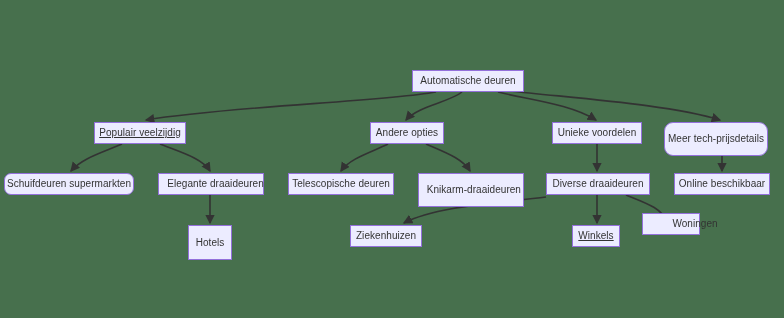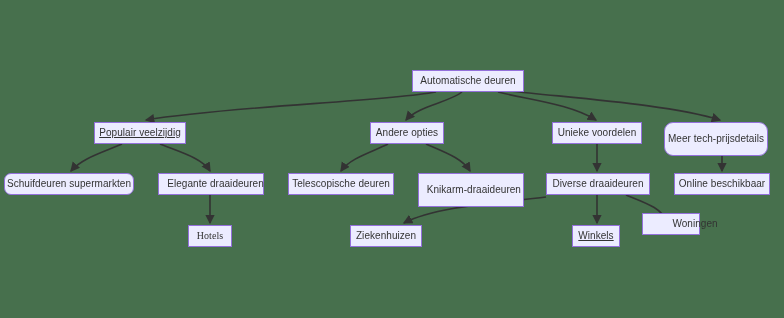--- a/index.html
+++ b/index.html
@@ -96,21 +96,21 @@
       </div>
       <div class="node" style="left: 418px; top: 173px; width: 106px; height: 34px; justify-content: flex-end;">
         <span class="node-label">Knikarm-draaideuren</span>
       </div>
       <div class="node" style="left: 546px; top: 173px; width: 104px; height: 22px;">
         <span class="node-label">Diverse draaideuren</span>
       </div>
       <div class="node" style="left: 674px; top: 173px; width: 96px; height: 22px;">
         <span class="node-label">Online beschikbaar</span>
       </div>
-      <div class="node" style="left: 188px; top: 225px; width: 44px; height: 22px; font-family: Liberation Serif, serif;">
+      <div class="node" style="left: 188px; top: 225px; width: 44px; height: 35px;">
         <span class="node-label">Hotels</span>
       </div>
       <div class="node" style="left: 350px; top: 225px; width: 72px; height: 22px;">
         <span class="node-label">Ziekenhuizen</span>
       </div>
       <div class="node" style="left: 572px; top: 225px; width: 48px; height: 22px; text-decoration: underline;">
         <span class="node-label">Winkels</span>
       </div>
       <div class="node" style="left: 642px; top: 213px; width: 58px; height: 22px; padding-left: 48px;">
         <span class="node-label">Woningen</span>

